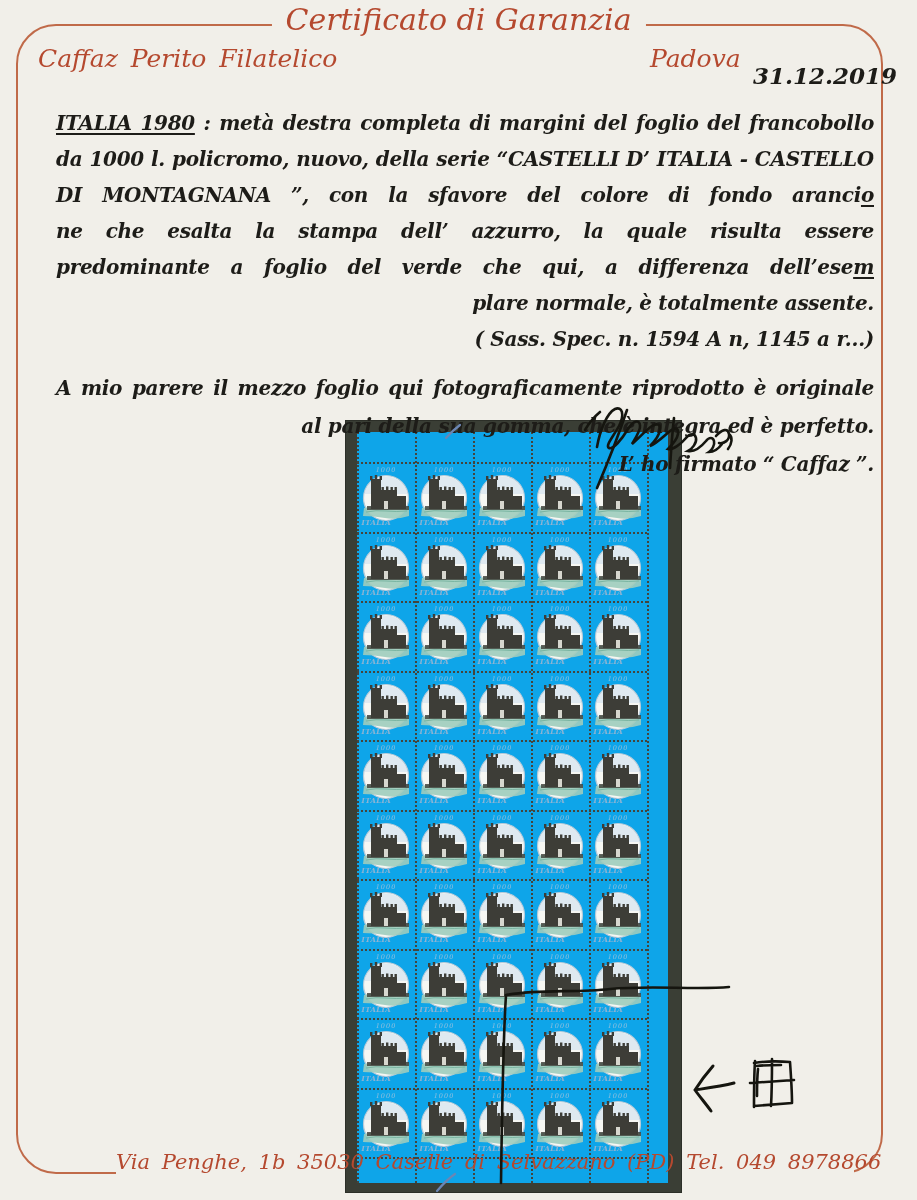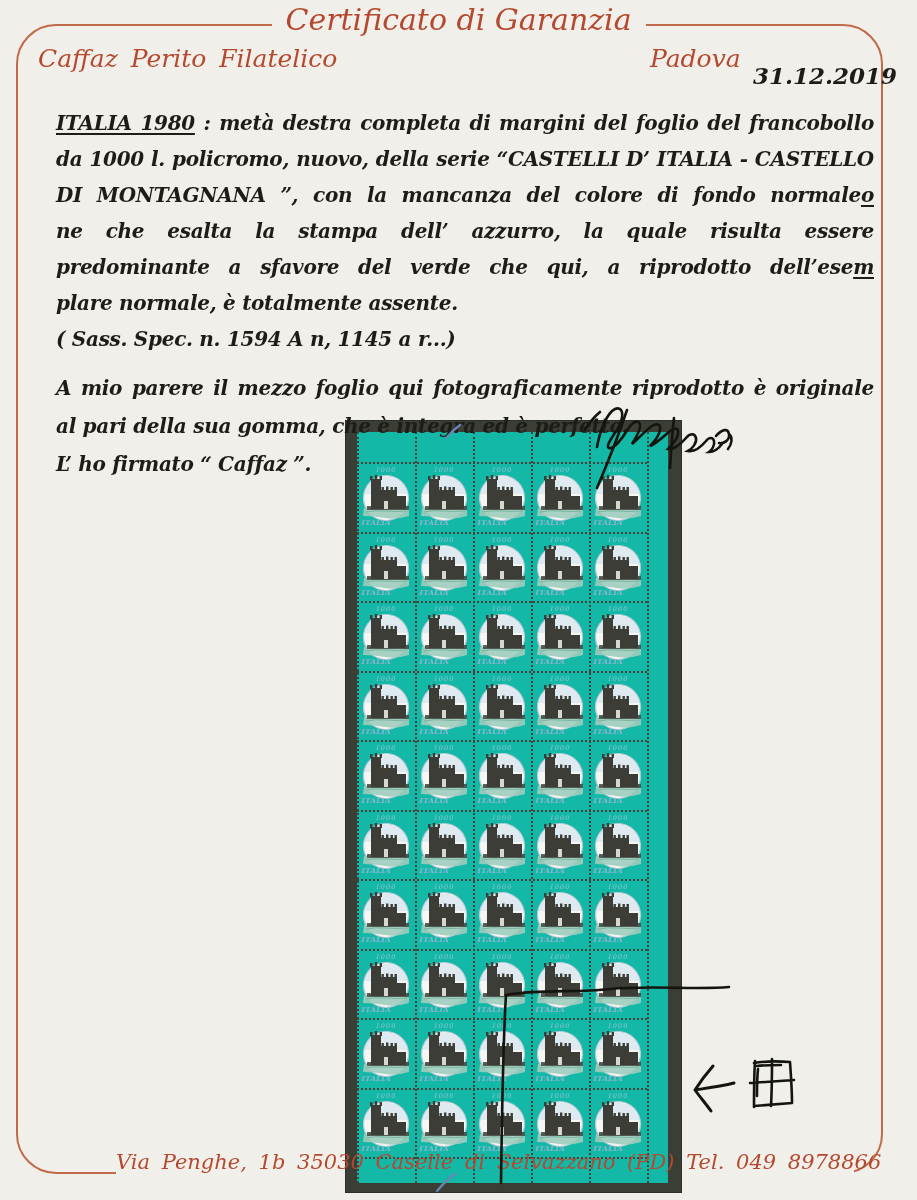--- a/index.html
+++ b/index.html
@@ -24,28 +24,28 @@
                white-space:nowrap;z-index:5;text-align:center;}
 
   
   .date{position:absolute;top:62px;left:753px;font-size:23px;font-weight:bold;
         font-style:italic;color:#1d1c18;z-index:3;}
   .para{position:absolute;left:56px;width:818px;color:#1d1c18;font-weight:bold;
         font-style:italic;font-size:20px;letter-spacing:-0.3px;z-index:3;margin-top:7px;}
   .p1{top:98px;line-height:36px;}
   .p2{top:362px;line-height:38px;}
   .jline{text-align:justify;text-align-last:justify;}
-  .lline{text-align:left;}
+  .lline{text-align:right;}
   .ul{text-decoration:underline;text-decoration-thickness:2px;text-underline-offset:3px;}
 
   
   .photo{position:absolute;left:345px;top:420px;width:337px;height:773px;
          background:#3a3e35;padding:12px 14px 10px 12px;box-sizing:border-box;
          z-index:2;box-shadow:0 0 0 1px #2c2f28 inset;}
-  .sheet{position:relative;width:311px;height:751px;background:#14b8a6;overflow:hidden;}
+  .sheet{position:relative;width:311px;height:751px;background:#0ea5e9;overflow:hidden;}
   .vperf{position:absolute;top:0;height:100%;width:0;border-left:2px dotted #45443c;}
   .hperf{position:absolute;left:0;height:0;border-top:2px dotted #45443c;}
   .stamp{position:absolute;width:58px;height:69px;}
 
   .annot{position:absolute;left:0;top:0;width:917px;height:1200px;z-index:6;
          pointer-events:none;}
 </style>
 </head>
 <body>
 
@@ -56,23 +56,23 @@
   <div class="mask mask-footer-right"></div>
 
   <div class="script title">Certificato di Garanzia</div>
   <div class="script issuer">Caffaz Perito Filatelico</div>
   <div class="script city">Padova</div>
   <div class="date">31.12.2019</div>
 
   <div class="para p1">
     <div class="jline"><span class="ul">ITALIA 1980</span><span> :  metà destra completa di margini del foglio del francobollo</span></div>
     <div class="jline">da 1000 l. policromo, nuovo, della serie “CASTELLI D’ ITALIA - CASTELLO</div>
-    <div class="jline"><span>DI  MONTAGNANA ”, con la mancanza del  colore di fondo  normale</span><span class="ul">o</span></div>
+    <div class="jline"><span>DI  MONTAGNANA ”, con la sfavore del  colore di fondo  aranci</span><span class="ul">o</span></div>
     <div class="jline">ne  che esalta  la stampa dell’  azzurro,  la quale  risulta  essere</div>
-    <div class="jline"><span>predominante a sfavore del verde che qui, a riprodotto dell’ese</span><span class="ul">m</span></div>
+    <div class="jline"><span>predominante a foglio del verde che qui, a differenza dell’ese</span><span class="ul">m</span></div>
     <div class="lline">plare normale, è totalmente assente.</div>
     <div class="lline">( Sass. Spec. n. 1594 A n, 1145 a r...)</div>
   </div>
 
   <div class="para p2">
     <div class="jline">A  mio parere il mezzo foglio  qui  fotograficamente  riprodotto è originale</div>
     <div class="lline">al pari della sua gomma, che è integra ed è perfetto.</div>
     <div class="lline">L’ ho firmato “ Caffaz ”.</div>
   </div>
 

